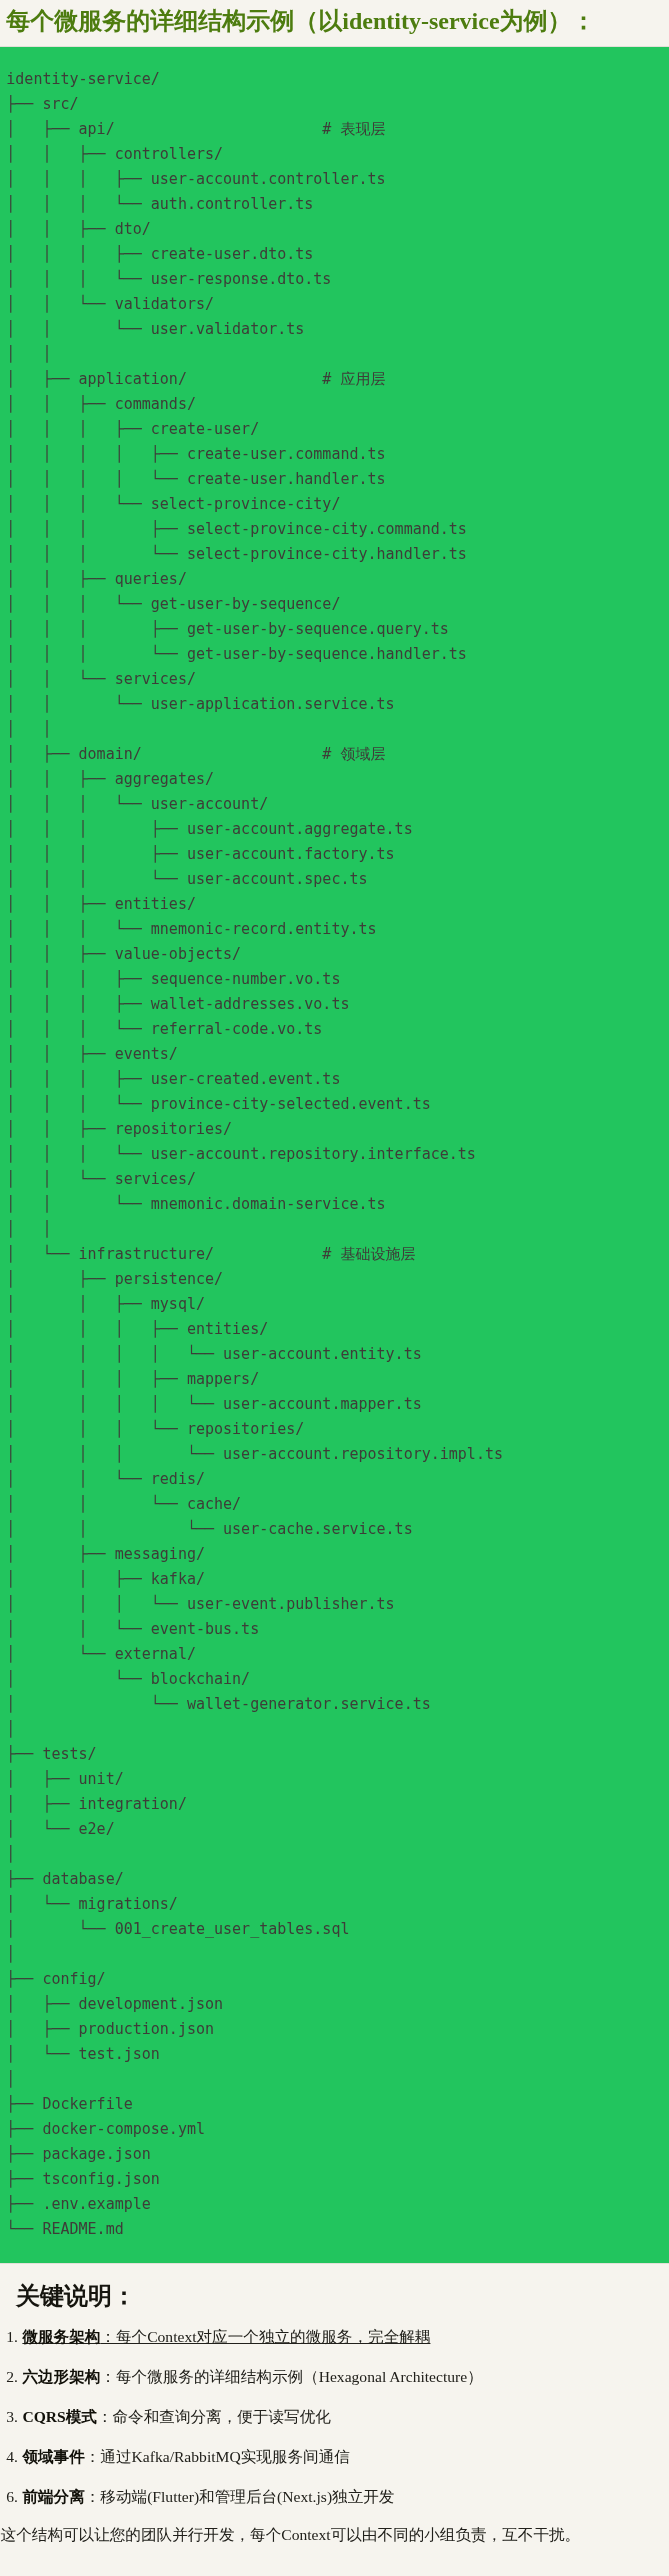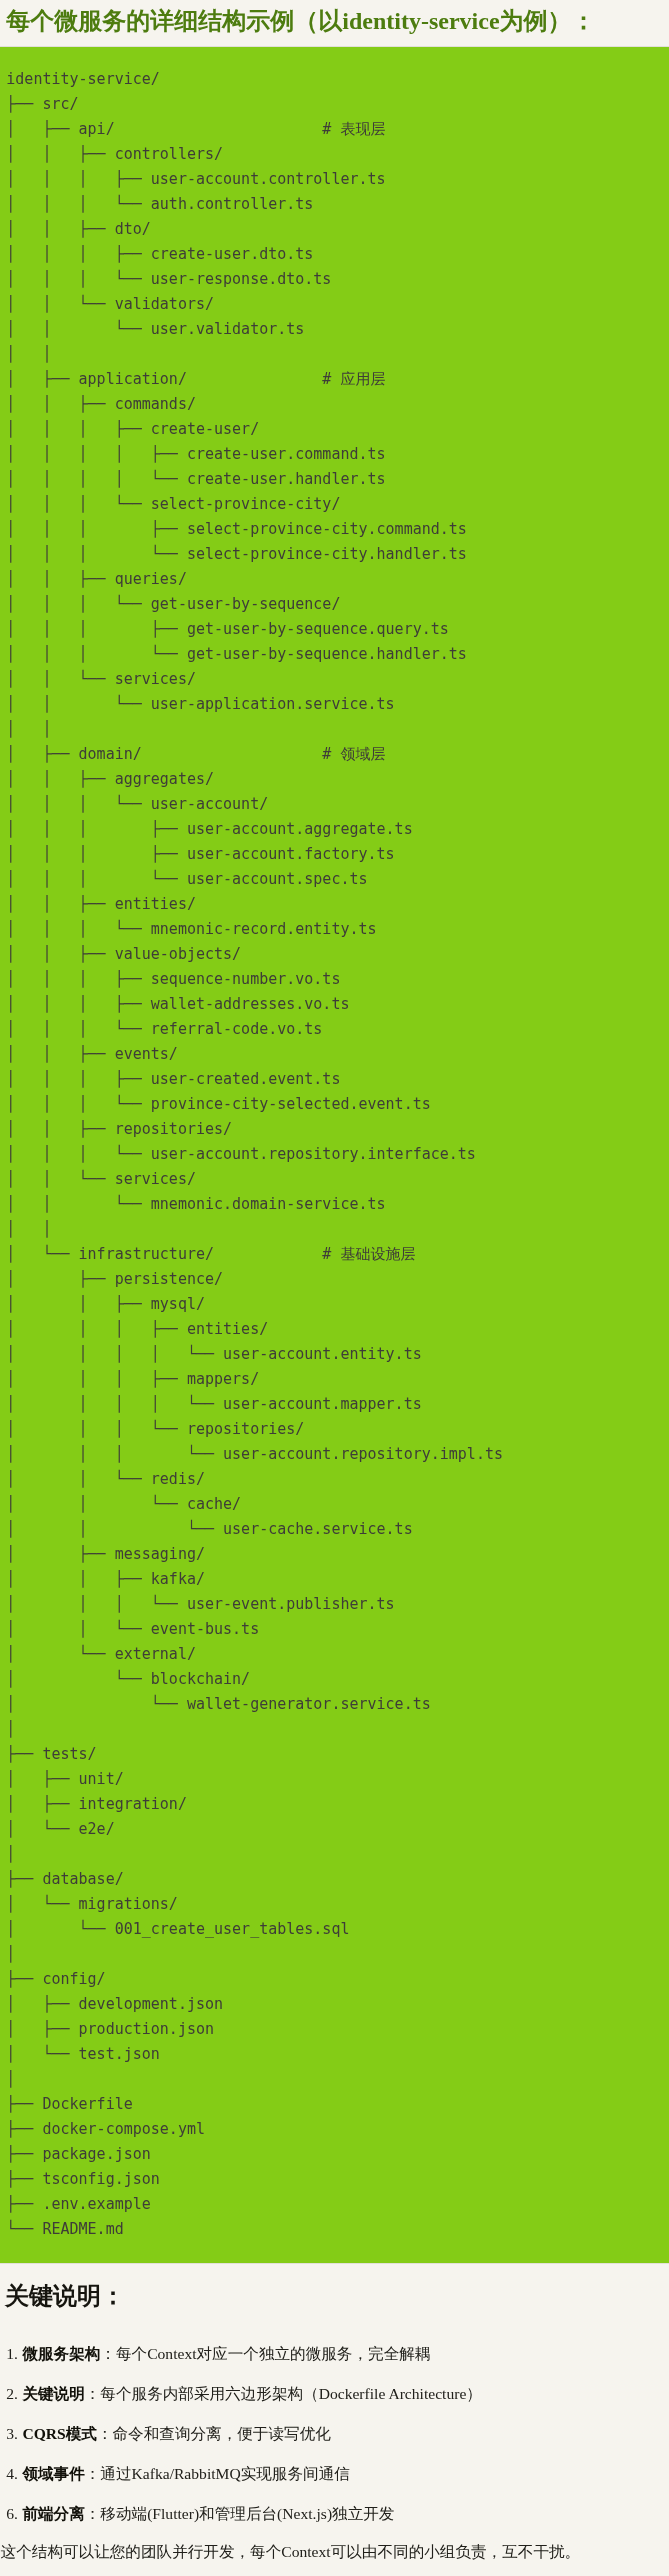--- a/index.html
+++ b/index.html
@@ -19,53 +19,54 @@
     margin: 7.5px 0 0 0;
     padding: 0 6.3px;
     font-size: 24px;
     line-height: 27.5px;
     font-weight: 700;
     color: #4d7c0f;
     letter-spacing: 0;
   }
   .code-block {
     margin-top: 10.6px;
-    background: #84cc16;
+    background: #22c55e;
     border-top: 0.6px solid #e2e0d8;
     border-bottom: 0.6px solid #e2e0d8;
   }
   .code-block pre {
     margin: 0;
     padding: 20.6px 6.3px 20.6px 6.3px;
     font-family: "DejaVu Sans Mono", "Liberation Mono", monospace;
     font-size: 15px;
     line-height: 25px;
     color: #3e3d38;
     white-space: pre;
   }
   .notes {
     padding: 0;
   }
   .notes-heading {
     margin: 19.4px 0 0 0;
-    padding: 0 0 0 5px;
+    padding: 0 0 0 16px;
     font-size: 24px;
     line-height: 27.5px;
     font-weight: 700;
     color: #16150f;
   }
   .note-item {
     margin: 19px 0 0 0;
     padding: 0 0 0 6.3px;
     font-size: 15.6px;
     line-height: 21px;
     color: #21201b;
   }
   .note-item:first-of-type {
-    margin-top: 32px;
+    margin-top: 15px;
+    text-decoration: underline;
   }
   .note-num {
     display: inline-block;
     margin-right: 4.4px;
   }
   .note-label {
     font-weight: 700;
     color: #111009;
   }
   .closing-paragraph {
@@ -169,21 +170,21 @@
 ├── tsconfig.json
 ├── .env.example
 └── README.md</pre>
 </div>
 
 <div class="notes">
   <h2 class="notes-heading">关键说明：</h2>
 
   <div class="note-item"><span class="note-num">1.</span><span class="note-label">微服务架构</span><span>：每个Context对应一个独立的微服务，完全解耦</span></div>
 
-  <div class="note-item"><span class="note-num">2.</span><span class="note-label">关键说明</span><span>：每个服务内部采用六边形架构（Dockerfile Architecture）</span></div>
+  <div class="note-item"><span class="note-num">2.</span><span class="note-label">六边形架构</span><span>：每个微服务的详细结构示例（Hexagonal Architecture）</span></div>
 
   <div class="note-item"><span class="note-num">3.</span><span class="note-label">CQRS模式</span><span>：命令和查询分离，便于读写优化</span></div>
 
   <div class="note-item"><span class="note-num">4.</span><span class="note-label">领域事件</span><span>：通过Kafka/RabbitMQ实现服务间通信</span></div>
 
 
   <div class="note-item"><span class="note-num">6.</span><span class="note-label">前端分离</span><span>：移动端(Flutter)和管理后台(Next.js)独立开发</span></div>
 
   <p class="closing-paragraph">这个结构可以让您的团队并行开发，每个Context可以由不同的小组负责，互不干扰。</p>
 </div>

